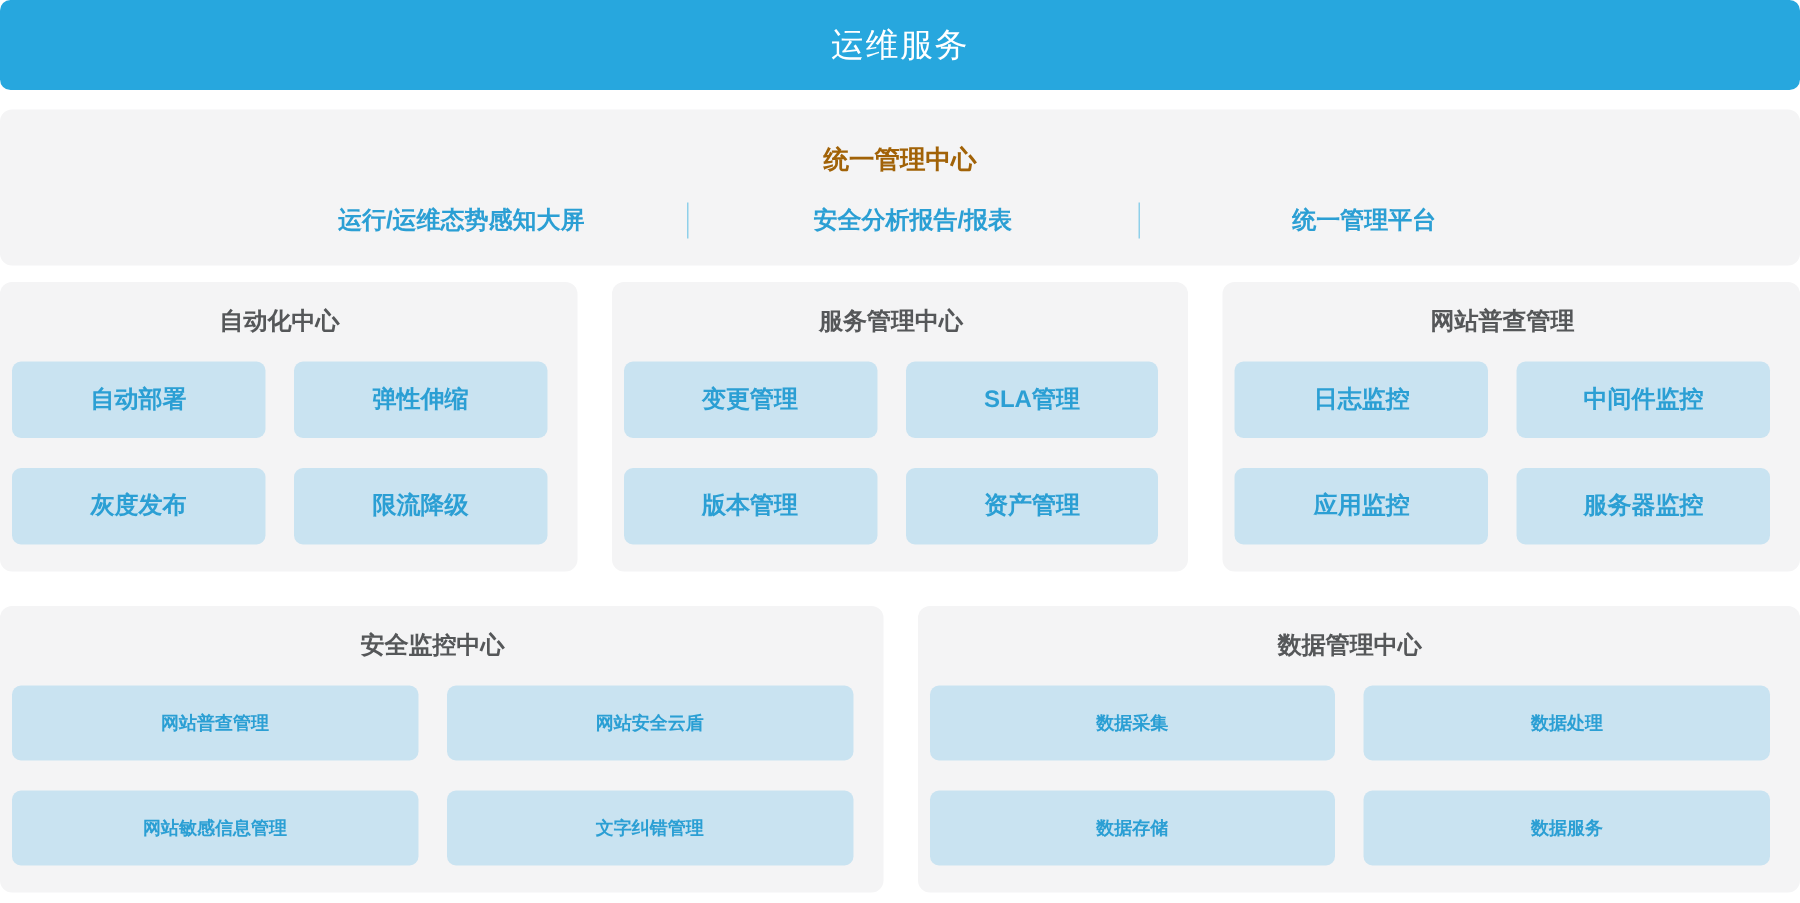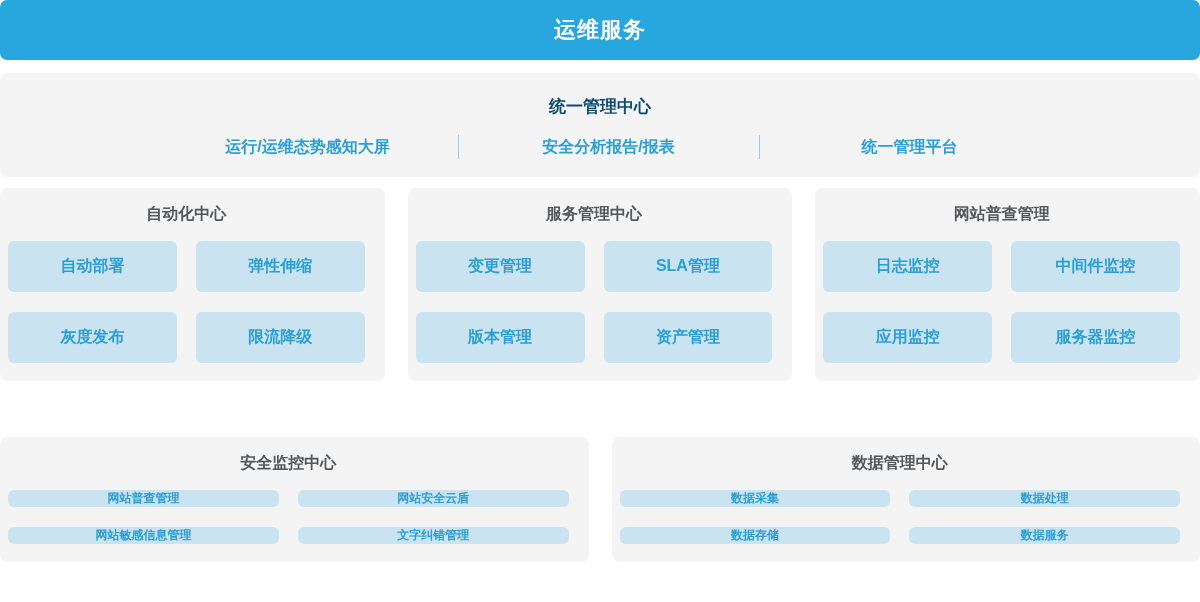--- a/index.html
+++ b/index.html
@@ -28,38 +28,38 @@
     min-height: 60px;
     background: #27a7de;
     border-radius: 7px;
     display: flex;
     align-items: center;
     justify-content: center;
   }
   .banner-title {
     color: #ffffff;
     font-size: 22px;
-    font-weight: bold;
+    font-weight: normal;
     letter-spacing: 1px;
   }
 
   
   .mgmt {
     margin-top: 13px;
     height: 104px;
     min-height: 104px;
     background: #f4f4f5;
     border-radius: 8px;
     display: flex;
     flex-direction: column;
     align-items: center;
     justify-content: center;
   }
   .mgmt-title {
-    color: #0c4a6e;
+    color: #a16207;
     font-size: 17px;
     font-weight: bold;
     margin-top: 4px;
   }
   .mgmt-links {
     margin-top: 17px;
     display: flex;
     align-items: center;
     width: 100%;
     justify-content: center;
@@ -79,21 +79,21 @@
     flex: 0 0 auto;
   }
 
   
   .row {
     display: flex;
     gap: 23px;
     margin-top: 11px;
   }
   .row-top { height: 193px; }
-  .row-bottom { height: 191px; margin-top: 23px; align-items: center; }
+  .row-bottom { height: 191px; margin-top: 23px; }
 
   .panel {
     background: #f4f4f5;
     border-radius: 8px;
     flex: 1 1 0;
     box-sizing: border-box;
     padding: 16px 20px 18px 8px;
     display: flex;
     flex-direction: column;
   }

